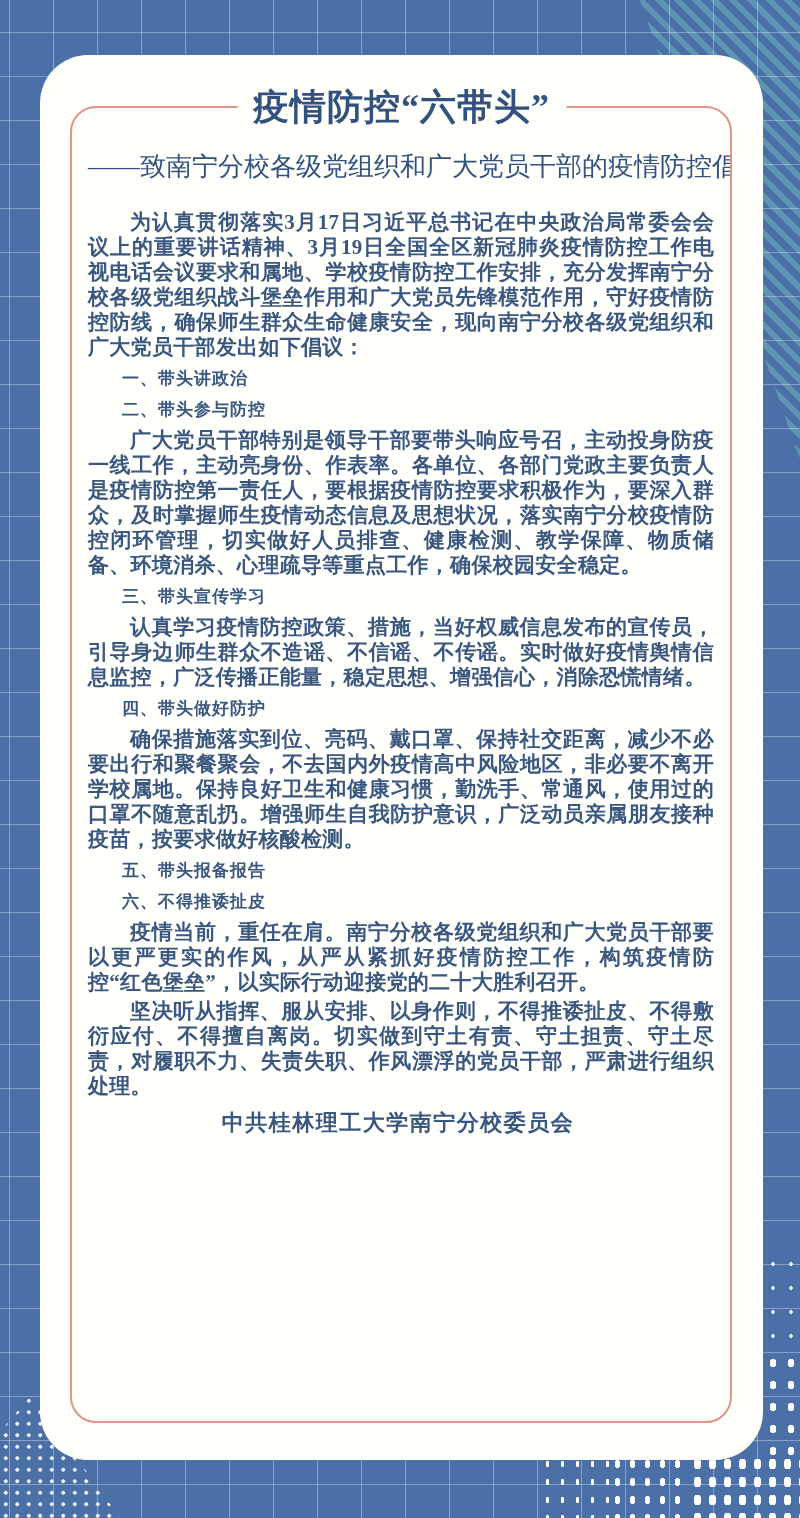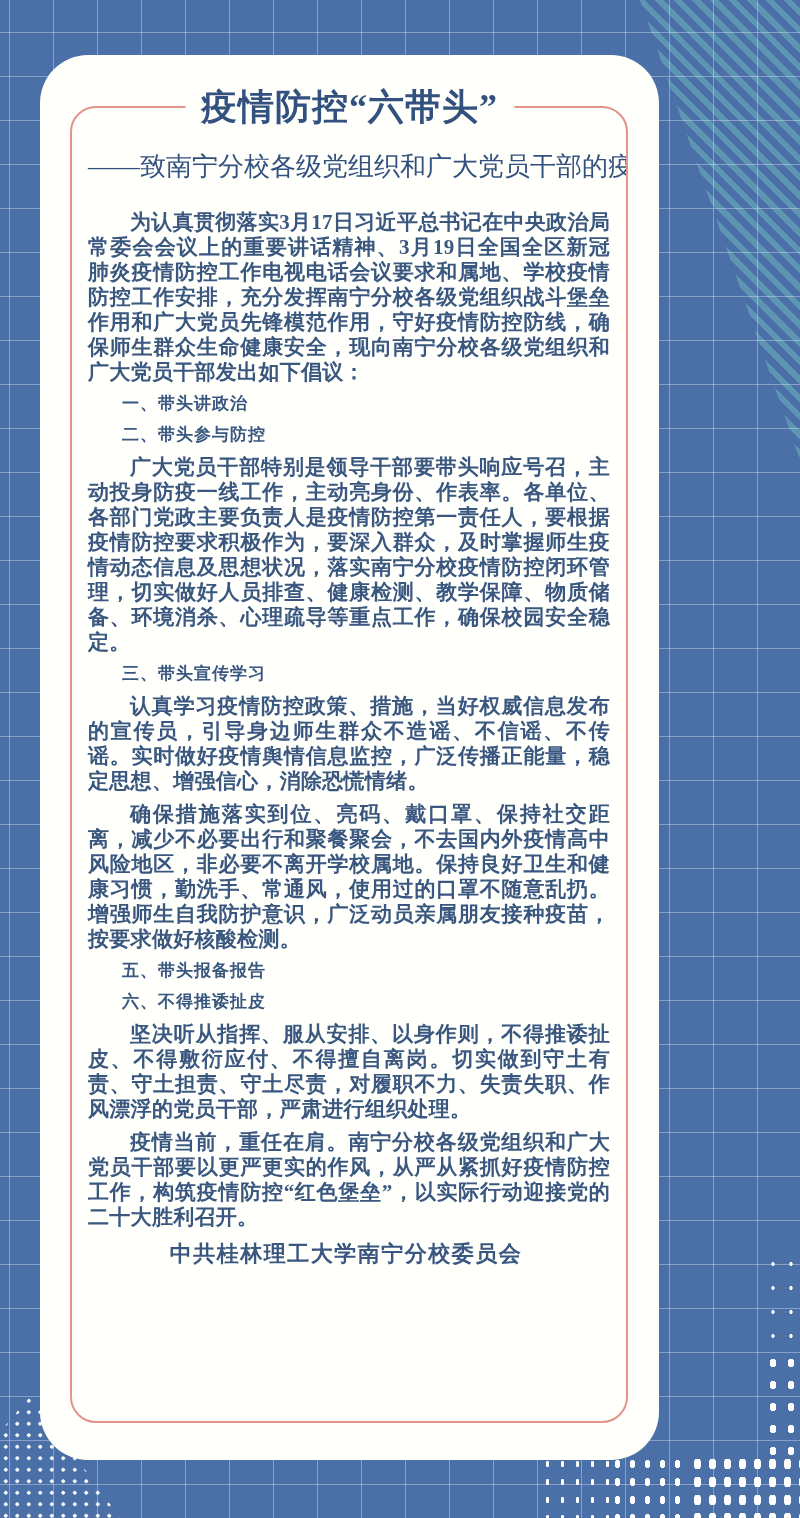--- a/index.html
+++ b/index.html
@@ -57,21 +57,21 @@
   .dots-right-col{position:absolute;left:764px;top:1252px;width:36px;height:205px;z-index:3;}
   .dots-right-col .seg{position:absolute;left:0;width:100%;}
   .seg-d{top:0;height:100px;
     background-image:radial-gradient(ellipse 1.6px 2.2px at 50% 50%,#fff 95%,transparent 100%);
     background-size:18px 24px;}
   .seg-e{top:100px;height:105px;
     background-image:radial-gradient(ellipse 3.5px 4.5px at 50% 50%,#fff 96%,transparent 100%);
     background-size:18px 22px;}
   
   .card{
-    position:absolute;left:40px;top:55px;width:619px;height:1405px;
+    position:absolute;left:40px;top:55px;width:723px;height:1405px;
     background:var(--card-bg);
     border-radius:48px;
     z-index:2;
   }
   .frame{
     position:absolute;left:30px;top:51px;right:31px;bottom:37px;
     border:2px solid var(--frame-red);
     border-radius:26px;
   }
   .poster-title{
@@ -94,21 +94,21 @@
     line-height:29px;
     white-space:nowrap;
   }
   .doc-body{
     margin-top:29px;
     font-size:21px;font-weight:700;color:var(--text-blue);
     line-height:25px;
     letter-spacing:0.3px;
     text-align:justify;
   }
-  .doc-body p{text-indent:2em;margin:8px 0 4px 0;}
+  .doc-body p{text-indent:2em;margin:0 0 4px 0;}
   .sec-heading{
     font-size:17px;font-weight:700;color:var(--text-blue);
     text-indent:2em;
     margin:6px 0;
     letter-spacing:1px;
   }
   .signature{
     margin-top:10px;
     text-align:center;
     padding-right:6px;
@@ -142,26 +142,27 @@
         <p>为认真贯彻落实3月17日习近平总书记在中央政治局常委会会议上的重要讲话精神、3月19日全国全区新冠肺炎疫情防控工作电视电话会议要求和属地、学校疫情防控工作安排，充分发挥南宁分校各级党组织战斗堡垒作用和广大党员先锋模范作用，守好疫情防控防线，确保师生群众生命健康安全，现向南宁分校各级党组织和广大党员干部发出如下倡议：</p>
 
         <div class="sec-heading">一、带头讲政治</div>
 
         <div class="sec-heading">二、带头参与防控</div>
         <p>广大党员干部特别是领导干部要带头响应号召，主动投身防疫一线工作，主动亮身份、作表率。各单位、各部门党政主要负责人是疫情防控第一责任人，要根据疫情防控要求积极作为，要深入群众，及时掌握师生疫情动态信息及思想状况，落实南宁分校疫情防控闭环管理，切实做好人员排查、健康检测、教学保障、物质储备、环境消杀、心理疏导等重点工作，确保校园安全稳定。</p>
 
         <div class="sec-heading">三、带头宣传学习</div>
         <p>认真学习疫情防控政策、措施，当好权威信息发布的宣传员，引导身边师生群众不造谣、不信谣、不传谣。实时做好疫情舆情信息监控，广泛传播正能量，稳定思想、增强信心，消除恐慌情绪。</p>
 
+        <div class="sec-heading">四、带头做好防护</div>
         <p>确保措施落实到位、亮码、戴口罩、保持社交距离，减少不必要出行和聚餐聚会，不去国内外疫情高中风险地区，非必要不离开学校属地。保持良好卫生和健康习惯，勤洗手、常通风，使用过的口罩不随意乱扔。增强师生自我防护意识，广泛动员亲属朋友接种疫苗，按要求做好核酸检测。</p>
 
         <div class="sec-heading">五、带头报备报告</div>
 
         <div class="sec-heading">六、不得推诿扯皮</div>
+        <p>疫情当前，重任在肩。南宁分校各级党组织和广大党员干部要以更严更实的作风，从严从紧抓好疫情防控工作，构筑疫情防控“红色堡垒”，以实际行动迎接党的二十大胜利召开。</p>
+
         <p>坚决听从指挥、服从安排、以身作则，不得推诿扯皮、不得敷衍应付、不得擅自离岗。切实做到守土有责、守土担责、守土尽责，对履职不力、失责失职、作风漂浮的党员干部，严肃进行组织处理。</p>
-
-        <p>疫情当前，重任在肩。南宁分校各级党组织和广大党员干部要以更严更实的作风，从严从紧抓好疫情防控工作，构筑疫情防控“红色堡垒”，以实际行动迎接党的二十大胜利召开。</p>
       </div>
       <div class="signature">中共桂林理工大学南宁分校委员会</div>
 
     </div>
   </div>
 </div>
 
 </body></html>

